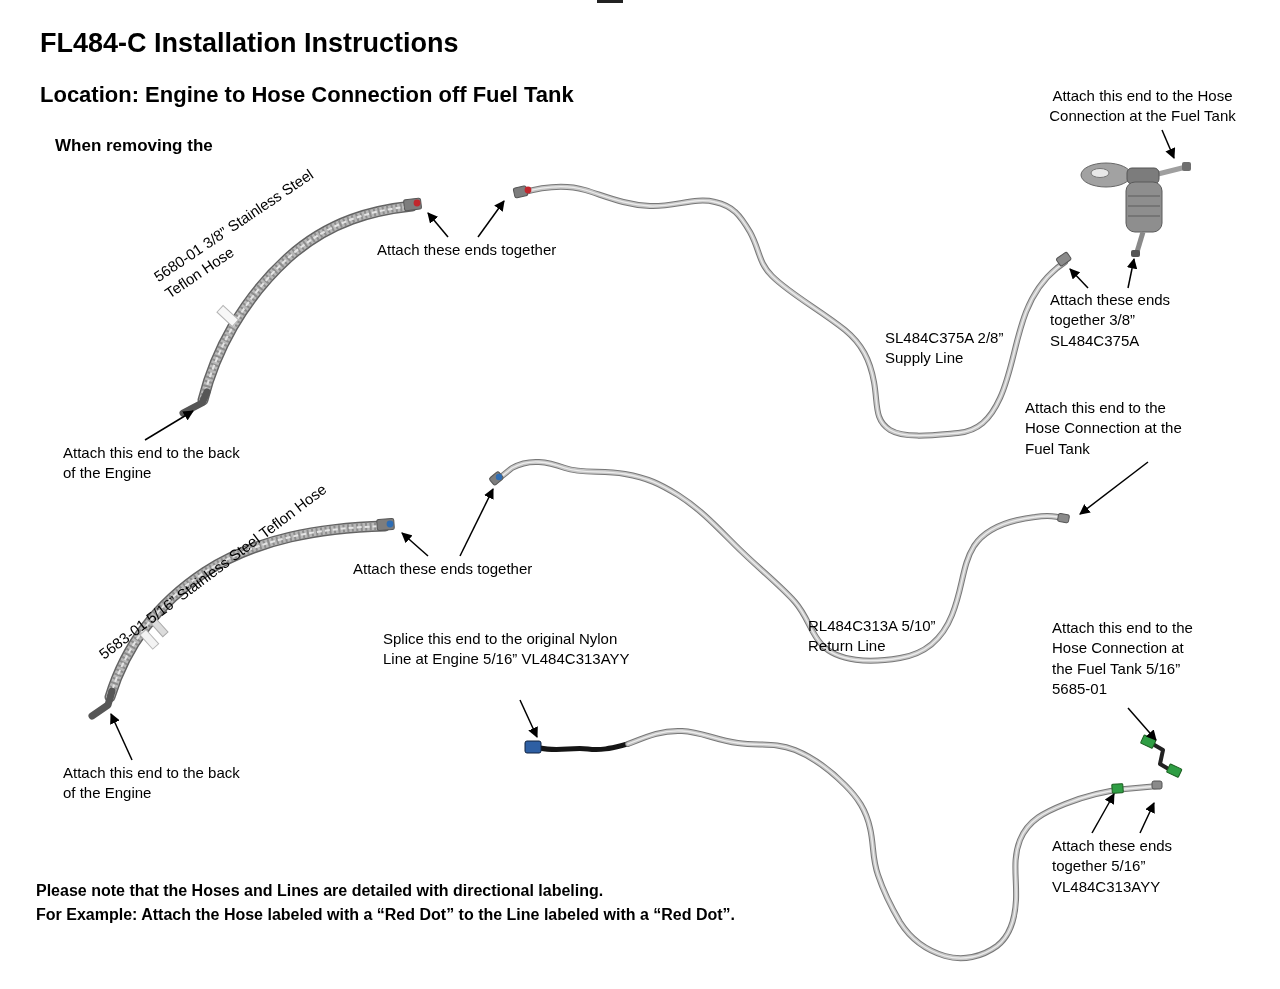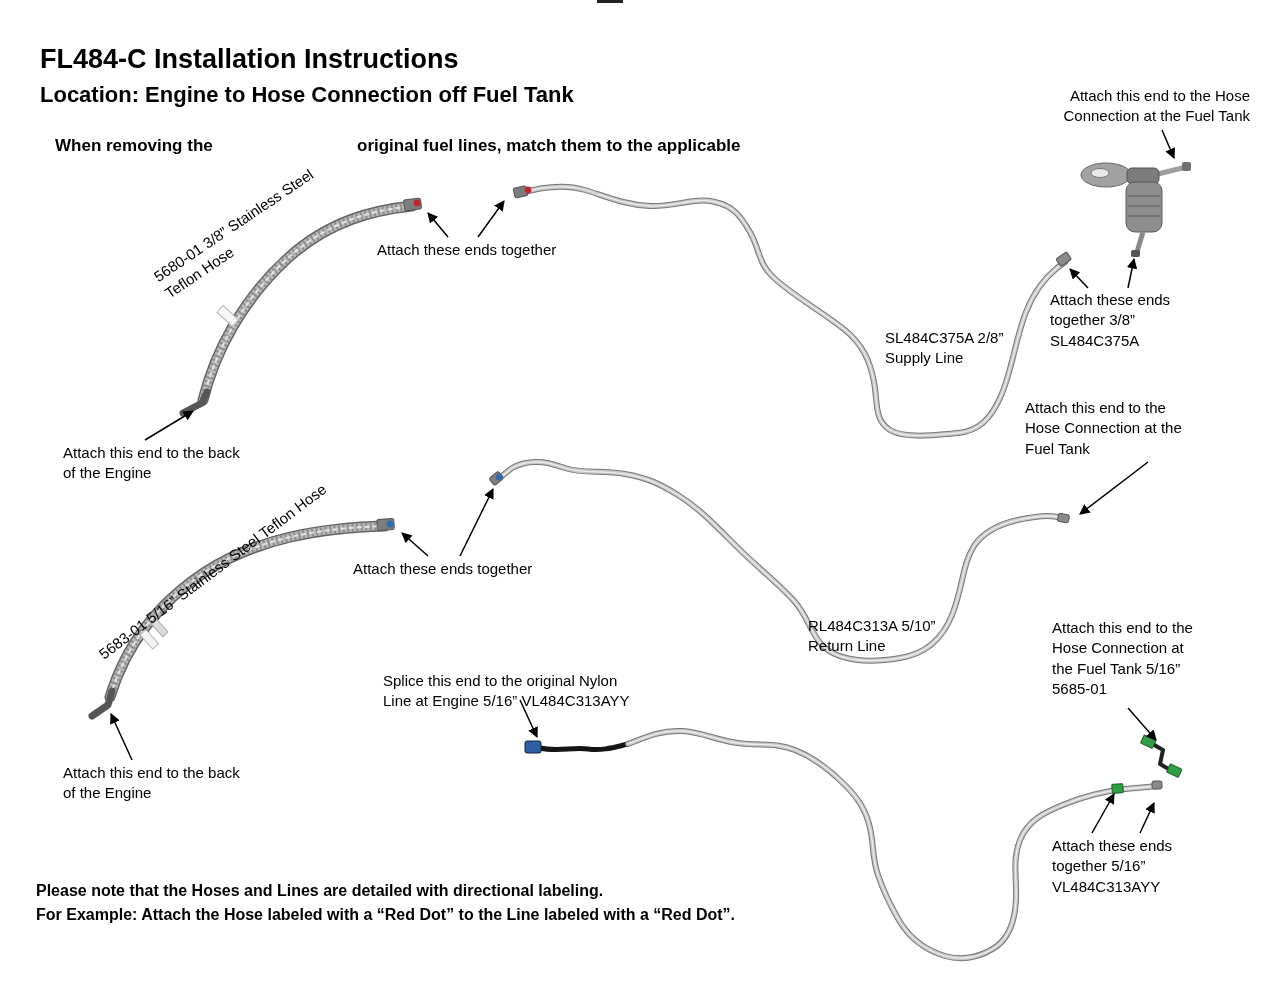--- a/index.html
+++ b/index.html
@@ -1,42 +1,42 @@
 <!DOCTYPE html>
 <html><head>
 <meta charset="utf-8">
 <style>
   html,body{margin:0;padding:0;background:#fff;}
   .page{
     position:relative;width:1280px;height:989px;background:#ffffff;overflow:hidden;
     font-family:"Liberation Sans",sans-serif;color:#000;
   }
   .page svg{position:absolute;left:0;top:0;}
-  .title{position:absolute;left:40px;top:44px;font-size:27px;font-weight:700;}
+  .title{position:absolute;left:40px;top:28px;font-size:27px;font-weight:700;}
   .location{position:absolute;left:40px;top:82px;font-size:22px;font-weight:700;}
   .intro{position:absolute;top:136px;font-size:17px;font-weight:700;white-space:nowrap;}
   .intro-left{left:55px;}
   .intro-right{left:357px;}
   .lbl{position:absolute;font-size:15px;line-height:1.35;white-space:pre-line;}
   .note{position:absolute;left:36px;font-size:16px;font-weight:700;white-space:nowrap;}
   #note1{top:882px;}
   #note2{top:906px;}
 
-  #lbl-tank-top{left:1035px;top:86px;width:215px;text-align:right;}
+  #lbl-tank-top{left:1035px;top:86px;width:215px;text-align:center;}
   #lbl-hose1{left:150px;top:270px;width:215px;transform:rotate(-34deg);transform-origin:left top;}
   #lbl-attach-top{left:377px;top:240px;}
   #lbl-supply{left:885px;top:328px;}
   #lbl-attach38{left:1050px;top:290px;}
   #lbl-engine1{left:63px;top:443px;}
   #lbl-tank-mid{left:1025px;top:398px;}
   #lbl-hose2{left:95px;top:648px;width:320px;white-space:nowrap;transform:rotate(-37deg);transform-origin:left top;}
   #lbl-attach-mid{left:353px;top:559px;}
   #lbl-return{left:808px;top:616px;}
   #lbl-tank516{left:1052px;top:618px;}
-  #lbl-splice{left:383px;top:671px;}
+  #lbl-splice{left:383px;top:629px;}
   #lbl-engine2{left:63px;top:763px;}
   #lbl-attach516{left:1052px;top:836px;}
 
   .tube-outline{fill:none;stroke:#787878;stroke-width:6;stroke-linecap:round;stroke-linejoin:round;}
   .tube-body{fill:none;stroke:#c6c6c6;stroke-width:4;stroke-linecap:round;stroke-linejoin:round;}
   .tube-shine{fill:none;stroke:#ececec;stroke-width:1.3;stroke-linecap:round;stroke-linejoin:round;}
   .hose-outline{fill:none;stroke:#636363;stroke-width:11;stroke-linecap:round;}
   .hose-body{fill:none;stroke:#b9b9b9;stroke-width:8;stroke-linecap:round;}
   .hose-braid{fill:none;stroke:#8d8d8d;stroke-width:8;stroke-dasharray:2 2.5;}
   .hose-shine{fill:none;stroke:#e4e4e4;stroke-width:2;stroke-dasharray:5 3;}
@@ -146,21 +146,20 @@
       <line class="arrow" x1="1128" y1="708" x2="1156" y2="740" marker-end="url(#ah)"></line>
       <line class="arrow" x1="132" y1="760" x2="111" y2="714" marker-end="url(#ah)"></line>
       <line class="arrow" x1="1092" y1="833" x2="1114" y2="794" marker-end="url(#ah)"></line>
       <line class="arrow" x1="1140" y1="833" x2="1154" y2="803" marker-end="url(#ah)"></line>
     </g>
   </svg>
 
   <div class="title">FL484-C Installation Instructions</div>
   <div class="location">Location: Engine to Hose Connection off Fuel Tank</div>
   <div class="intro intro-left">When removing the</div>
-  <div class="intro intro-right">original fuel lines, match them to the applicable</div>
 
   <div class="lbl" id="lbl-tank-top">Attach this end to the Hose
 Connection at the Fuel Tank</div>
   <div class="lbl" id="lbl-hose1">5680-01 3/8” Stainless Steel
 Teflon Hose</div>
   <div class="lbl" id="lbl-attach-top">Attach these ends together</div>
   <div class="lbl" id="lbl-supply">SL484C375A 2/8”
 Supply Line</div>
   <div class="lbl" id="lbl-attach38">Attach these ends
 together 3/8”

